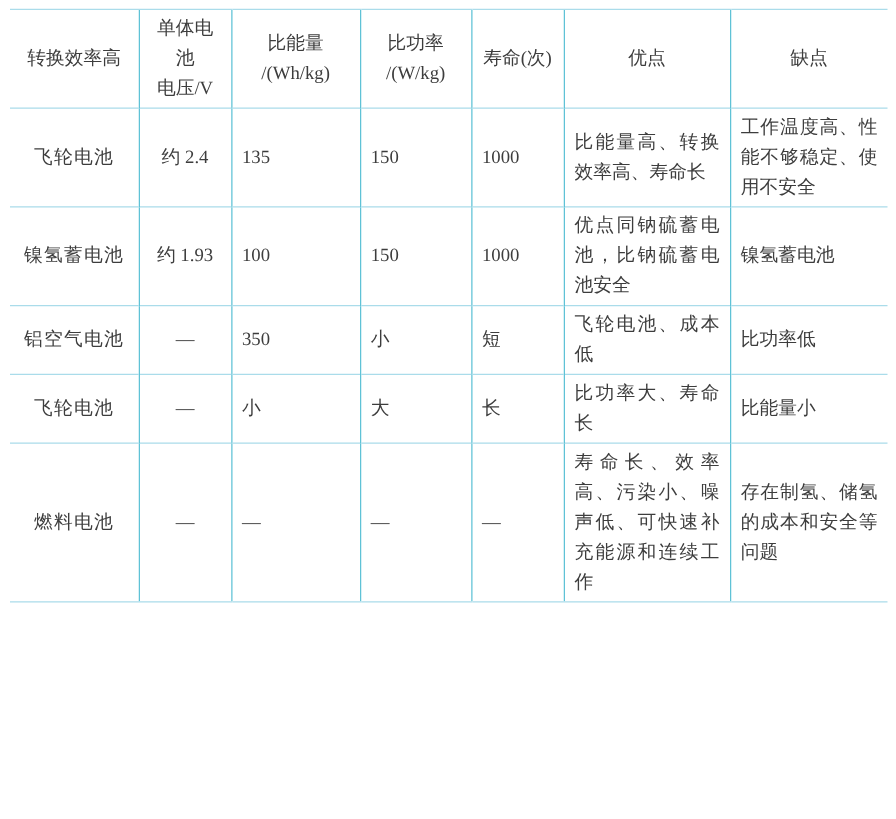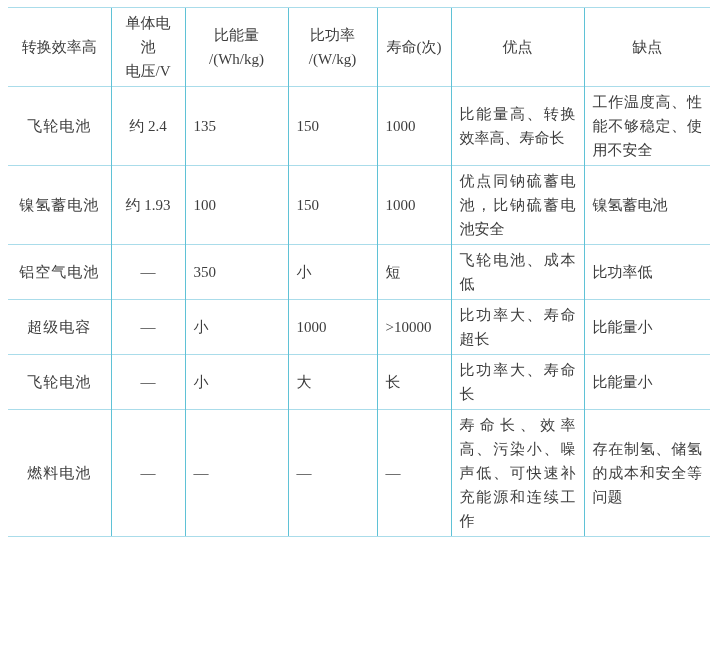--- a/index.html
+++ b/index.html
@@ -112,29 +112,20 @@
       </tr>
       <tr class="r6">
         <td class="c-name">铝空气电池</td>
         <td class="c-volt">—</td>
         <td class="c-energy">350</td>
         <td class="c-power">小</td>
         <td class="c-life">短</td>
         <td class="c-pros">飞轮电池、成本低</td>
         <td class="c-cons">比功率低</td>
       </tr>
-      <tr class="r7">
-        <td class="c-name">超级电容</td>
-        <td class="c-volt">—</td>
-        <td class="c-energy">小</td>
-        <td class="c-power">1000</td>
-        <td class="c-life">&gt;10000</td>
-        <td class="c-pros">比功率大、寿命超长</td>
-        <td class="c-cons">比能量小</td>
-      </tr>
       <tr class="r8">
         <td class="c-name">飞轮电池</td>
         <td class="c-volt">—</td>
         <td class="c-energy">小</td>
         <td class="c-power">大</td>
         <td class="c-life">长</td>
         <td class="c-pros">比功率大、寿命长</td>
         <td class="c-cons">比能量小</td>
       </tr>
       <tr class="r9 last">

